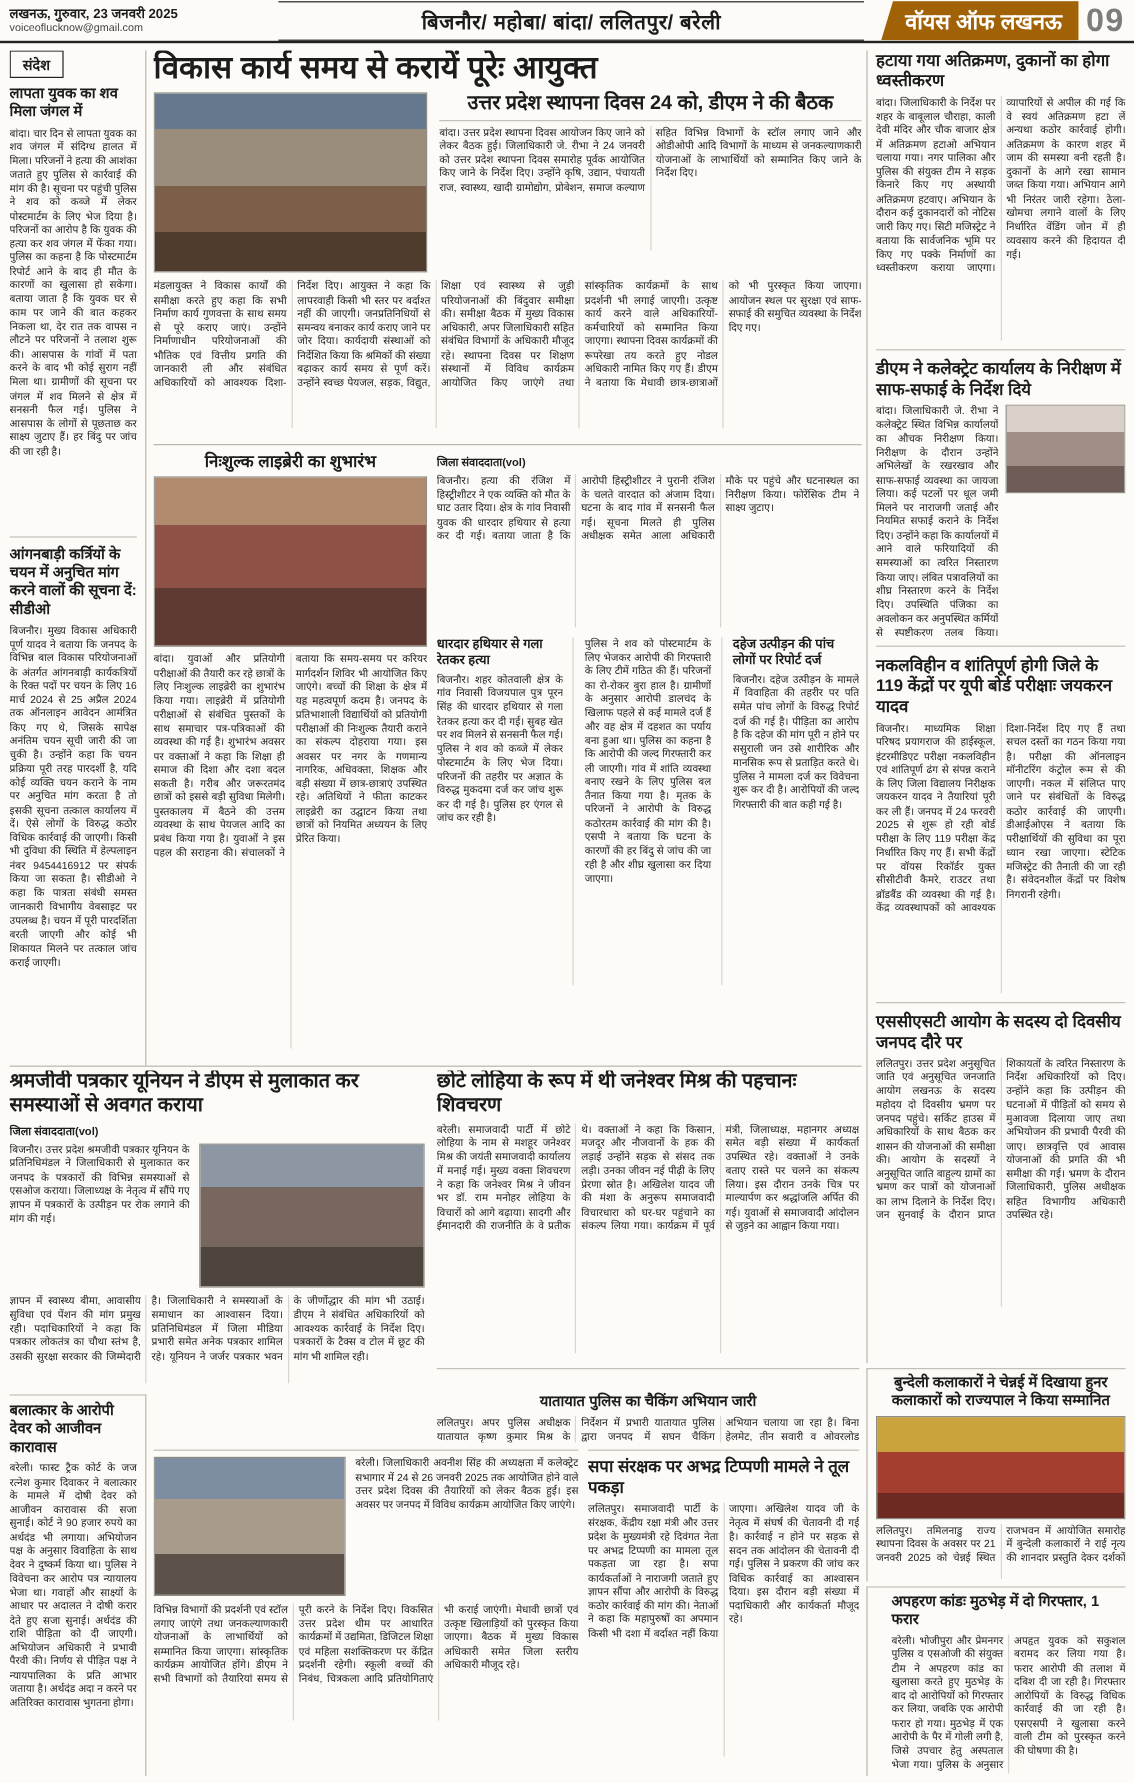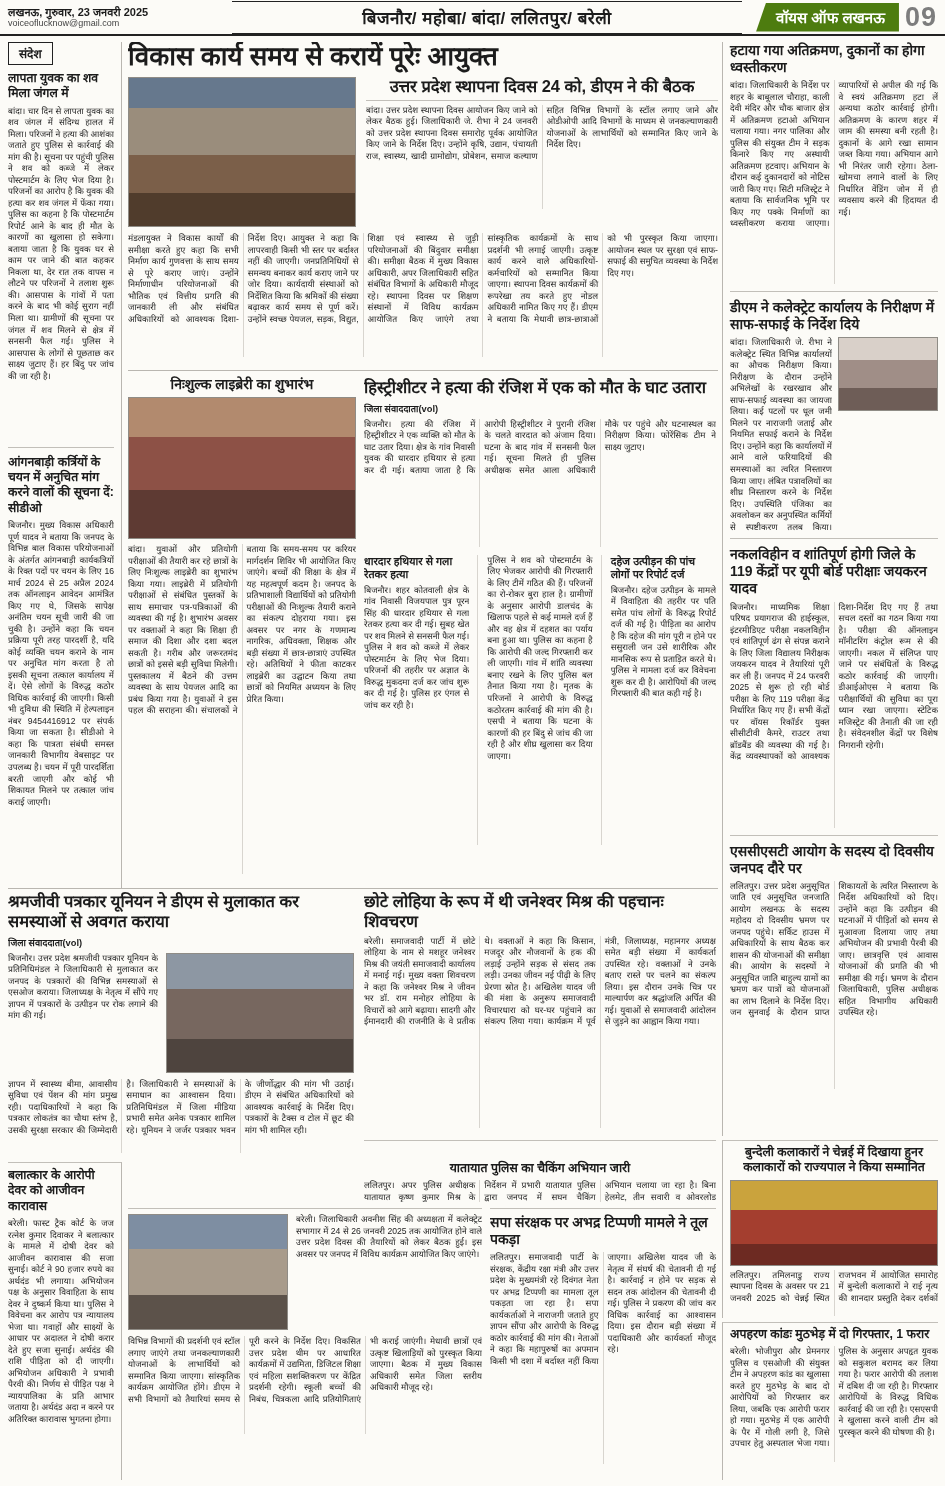--- a/index.html
+++ b/index.html
@@ -7,21 +7,21 @@
         font-family:"Liberation Sans", sans-serif;color:#1c1c1c;overflow:hidden;}
   
   .hdr{position:absolute;left:0;top:0;width:945px;height:36px;border-bottom:2px solid #222;
        display:flex;align-items:center;justify-content:space-between;box-sizing:border-box;padding:17px 8px;}
   .hdr-left{width:210px;line-height:1.15;}
   .hdr-date{font-size:11px;font-weight:bold;}
   .hdr-mail{font-size:9px;color:#444;}
   .hdr-center{flex:1;text-align:center;font-size:17px;font-weight:bold;letter-spacing:.5px;
               border-top:1px solid #222;border-bottom:1px solid #222;padding:4px 0;margin:0 14px;}
   .hdr-right{display:flex;align-items:center;gap:6px;}
-  .brand{background:#4d7c0f;color:#fff;font-weight:bold;font-size:15px;padding:4px 14px 5px 20px;
+  .brand{background:#a16207;color:#fff;font-weight:bold;font-size:18px;padding:4px 14px 5px 20px;
          clip-path:polygon(10px 0,100% 0,100% 100%,0 100%);}
   .pgnum{font-size:27px;font-weight:800;color:#7d7d7d;letter-spacing:1px;}
   
   .art{position:absolute;box-sizing:border-box;overflow:hidden;}
   .h-xl{font-size:26px;line-height:1.12;font-weight:800;margin:0 0 6px 0;}
   .h-lg{font-size:16.5px;line-height:1.2;font-weight:800;margin:0 0 4px 0;}
   .h-md{font-size:14px;line-height:1.22;font-weight:800;margin:0 0 4px 0;}
   .h-sm{font-size:12.3px;line-height:1.25;font-weight:800;margin:0 0 4px 0;}
   .h-xs{font-size:10.8px;line-height:1.25;font-weight:800;margin:0 0 3px 0;}
   .ctr{text-align:center;}
@@ -106,21 +106,20 @@
     <div class="bt cols2" style="height:208px;">ललितपुर। उत्तर प्रदेश अनुसूचित जाति एवं अनुसूचित जनजाति आयोग लखनऊ के सदस्य महोदय दो दिवसीय भ्रमण पर जनपद पहुंचे। सर्किट हाउस में अधिकारियों के साथ बैठक कर शासन की योजनाओं की समीक्षा की। आयोग के सदस्यों ने अनुसूचित जाति बाहुल्य ग्रामों का भ्रमण कर पात्रों को योजनाओं का लाभ दिलाने के निर्देश दिए। जन सुनवाई के दौरान प्राप्त शिकायतों के त्वरित निस्तारण के निर्देश अधिकारियों को दिए। उन्होंने कहा कि उत्पीड़न की घटनाओं में पीड़ितों को समय से मुआवजा दिलाया जाए तथा अभियोजन की प्रभावी पैरवी की जाए। छात्रवृत्ति एवं आवास योजनाओं की प्रगति की भी समीक्षा की गई। भ्रमण के दौरान जिलाधिकारी, पुलिस अधीक्षक सहित विभागीय अधिकारी उपस्थित रहे।</div>
   </div>
 
   <div class="art" style="left:128px;top:376px;width:228px;height:510px;">
     <h2 class="h-md ctr">निःशुल्क लाइब्रेरी का शुभारंभ</h2>
     <div class="photo ph-library" style="height:142px;margin-bottom:5px;"></div>
     <div class="bt cols2" style="height:330px;">बांदा। युवाओं और प्रतियोगी परीक्षाओं की तैयारी कर रहे छात्रों के लिए निःशुल्क लाइब्रेरी का शुभारंभ किया गया। लाइब्रेरी में प्रतियोगी परीक्षाओं से संबंधित पुस्तकों के साथ समाचार पत्र-पत्रिकाओं की व्यवस्था की गई है। शुभारंभ अवसर पर वक्ताओं ने कहा कि शिक्षा ही समाज की दिशा और दशा बदल सकती है। गरीब और जरूरतमंद छात्रों को इससे बड़ी सुविधा मिलेगी। पुस्तकालय में बैठने की उत्तम व्यवस्था के साथ पेयजल आदि का प्रबंध किया गया है। युवाओं ने इस पहल की सराहना की। संचालकों ने बताया कि समय-समय पर करियर मार्गदर्शन शिविर भी आयोजित किए जाएंगे। बच्चों की शिक्षा के क्षेत्र में यह महत्वपूर्ण कदम है। जनपद के प्रतिभाशाली विद्यार्थियों को प्रतियोगी परीक्षाओं की निःशुल्क तैयारी कराने का संकल्प दोहराया गया। इस अवसर पर नगर के गणमान्य नागरिक, अधिवक्ता, शिक्षक और बड़ी संख्या में छात्र-छात्राएं उपस्थित रहे। अतिथियों ने फीता काटकर लाइब्रेरी का उद्घाटन किया तथा छात्रों को नियमित अध्ययन के लिए प्रेरित किया।</div>
   </div>
 
   <div class="art" style="left:364px;top:378px;width:352px;height:508px;">
-    <h2 class="h-lg">हिस्ट्रीशीटर ने हत्या की रंजिश में एक को मौत के घाट उतारा</h2>
     <div class="byline">जिला संवाददाता(vol)</div>
     <div class="bt cols3" style="height:128px;">बिजनौर। हत्या की रंजिश में हिस्ट्रीशीटर ने एक व्यक्ति को मौत के घाट उतार दिया। क्षेत्र के गांव निवासी युवक की धारदार हथियार से हत्या कर दी गई। बताया जाता है कि आरोपी हिस्ट्रीशीटर ने पुरानी रंजिश के चलते वारदात को अंजाम दिया। घटना के बाद गांव में सनसनी फैल गई। सूचना मिलते ही पुलिस अधीक्षक समेत आला अधिकारी मौके पर पहुंचे और घटनास्थल का निरीक्षण किया। फोरेंसिक टीम ने साक्ष्य जुटाए।</div>
     <div style="display:flex;gap:9px;margin-top:8px;">
       <div style="flex:1;border-right:1px solid #d8d5cf;padding-right:8px;">
         <h3 class="h-xs">धारदार हथियार से गला रेतकर हत्या</h3>
         <div class="bt" style="height:252px;">बिजनौर। शहर कोतवाली क्षेत्र के गांव निवासी विजयपाल पुत्र पूरन सिंह की धारदार हथियार से गला रेतकर हत्या कर दी गई। सुबह खेत पर शव मिलने से सनसनी फैल गई। पुलिस ने शव को कब्जे में लेकर पोस्टमार्टम के लिए भेज दिया। परिजनों की तहरीर पर अज्ञात के विरुद्ध मुकदमा दर्ज कर जांच शुरू कर दी गई है। पुलिस हर एंगल से जांच कर रही है।</div>
       </div>
       <div style="flex:1;border-right:1px solid #d8d5cf;padding-right:8px;">
         <div class="bt" style="height:290px;">पुलिस ने शव को पोस्टमार्टम के लिए भेजकर आरोपी की गिरफ्तारी के लिए टीमें गठित की हैं। परिजनों का रो-रोकर बुरा हाल है। ग्रामीणों के अनुसार आरोपी डालचंद के खिलाफ पहले से कई मामले दर्ज हैं और वह क्षेत्र में दहशत का पर्याय बना हुआ था। पुलिस का कहना है कि आरोपी की जल्द गिरफ्तारी कर ली जाएगी। गांव में शांति व्यवस्था बनाए रखने के लिए पुलिस बल तैनात किया गया है। मृतक के परिजनों ने आरोपी के विरुद्ध कठोरतम कार्रवाई की मांग की है। एसपी ने बताया कि घटना के कारणों की हर बिंदु से जांच की जा रही है और शीघ्र खुलासा कर दिया जाएगा।</div>
       </div>
@@ -170,18 +169,18 @@
     <h2 class="h-md">सपा संरक्षक पर अभद्र टिप्पणी मामले ने तूल पकड़ा</h2>
     <div class="bt cols2" style="height:212px;">ललितपुर। समाजवादी पार्टी के संरक्षक, केंद्रीय रक्षा मंत्री और उत्तर प्रदेश के मुख्यमंत्री रहे दिवंगत नेता पर अभद्र टिप्पणी का मामला तूल पकड़ता जा रहा है। सपा कार्यकर्ताओं ने नाराजगी जताते हुए ज्ञापन सौंपा और आरोपी के विरुद्ध कठोर कार्रवाई की मांग की। नेताओं ने कहा कि महापुरुषों का अपमान किसी भी दशा में बर्दाश्त नहीं किया जाएगा। अखिलेश यादव जी के नेतृत्व में संघर्ष की चेतावनी दी गई है। कार्रवाई न होने पर सड़क से सदन तक आंदोलन की चेतावनी दी गई। पुलिस ने प्रकरण की जांच कर विधिक कार्रवाई का आश्वासन दिया। इस दौरान बड़ी संख्या में पदाधिकारी और कार्यकर्ता मौजूद रहे।</div>
   </div>
 
   <div class="art" style="left:722px;top:1140px;width:216px;height:178px;border-left:1px solid #b9b6b0;border-top:1px solid #c2bfb9;padding-left:7px;padding-top:4px;">
     <h3 class="h-sm ctr">बुन्देली कलाकारों ने चेन्नई में दिखाया हुनर कलाकारों को राज्यपाल ने किया सम्मानित</h3>
     <div class="photo ph-bundeli" style="height:86px;margin-bottom:4px;"></div>
     <div class="bt cols2" style="height:46px;">ललितपुर। तमिलनाडु राज्य स्थापना दिवस के अवसर पर 21 जनवरी 2025 को चेन्नई स्थित राजभवन में आयोजित समारोह में बुन्देली कलाकारों ने राई नृत्य की शानदार प्रस्तुति देकर दर्शकों का मन मोह लिया। राज्यपाल ने कलाकारों को प्रशस्ति पत्र देकर सम्मानित किया। कलाकारों ने बुंदेलखंड की लोक संस्कृति की अनुपम छटा बिखेरी। दल के नेतृत्वकर्ता ने इसे बुंदेलखंड के लिए गौरव का क्षण बताया। कलाकारों की इस उपलब्धि पर जनपद में हर्ष व्याप्त है।</div>
   </div>
 
-  <div class="art" style="left:722px;top:1322px;width:216px;height:158px;border-left:1px solid #b9b6b0;border-top:1px solid #c2bfb9;padding-left:7px;padding-top:4px;">
+  <div class="art" style="left:722px;top:1322px;width:216px;height:158px;border-left:1px solid #b9b6b0;border-top:1px solid #c2bfb9;padding-left:20px;padding-top:4px;">
     <h3 class="h-sm">अपहरण कांडः मुठभेड़ में दो गिरफ्तार, 1 फरार</h3>
     <div class="bt cols2" style="height:116px;">बरेली। भोजीपुरा और प्रेमनगर पुलिस व एसओजी की संयुक्त टीम ने अपहरण कांड का खुलासा करते हुए मुठभेड़ के बाद दो आरोपियों को गिरफ्तार कर लिया, जबकि एक आरोपी फरार हो गया। मुठभेड़ में एक आरोपी के पैर में गोली लगी है, जिसे उपचार हेतु अस्पताल भेजा गया। पुलिस के अनुसार अपहृत युवक को सकुशल बरामद कर लिया गया है। फरार आरोपी की तलाश में दबिश दी जा रही है। गिरफ्तार आरोपियों के विरुद्ध विधिक कार्रवाई की जा रही है। एसएसपी ने खुलासा करने वाली टीम को पुरस्कृत करने की घोषणा की है।</div>
   </div>
 
 </div>
 
 </body></html>

